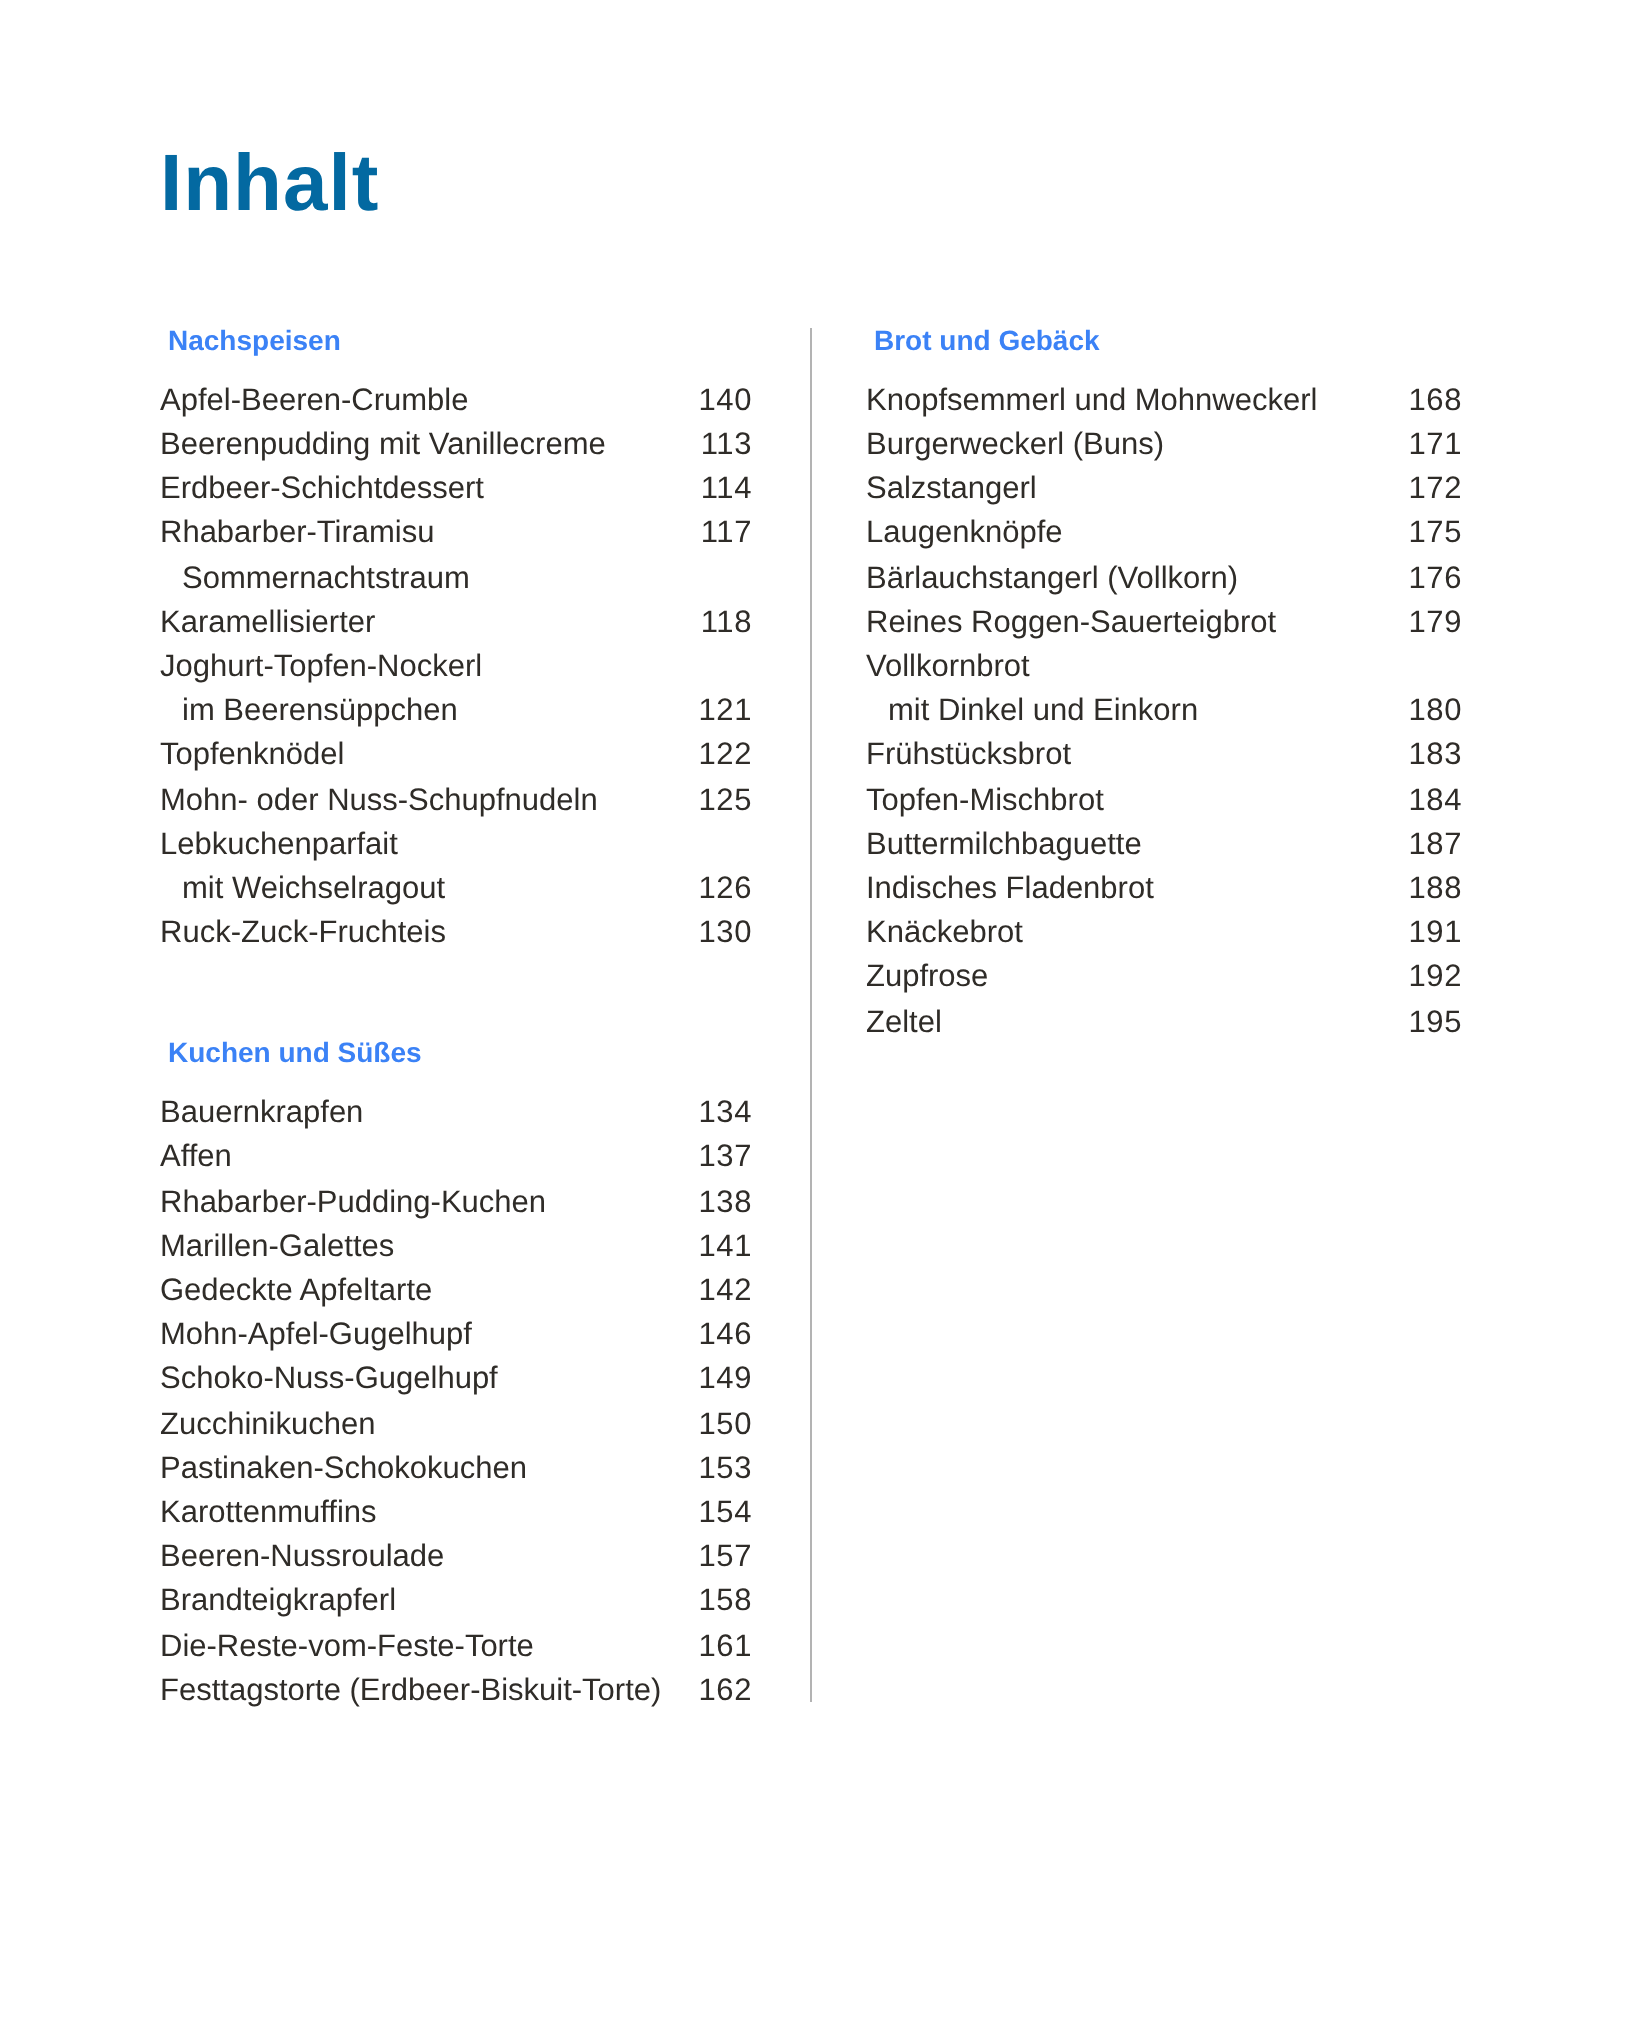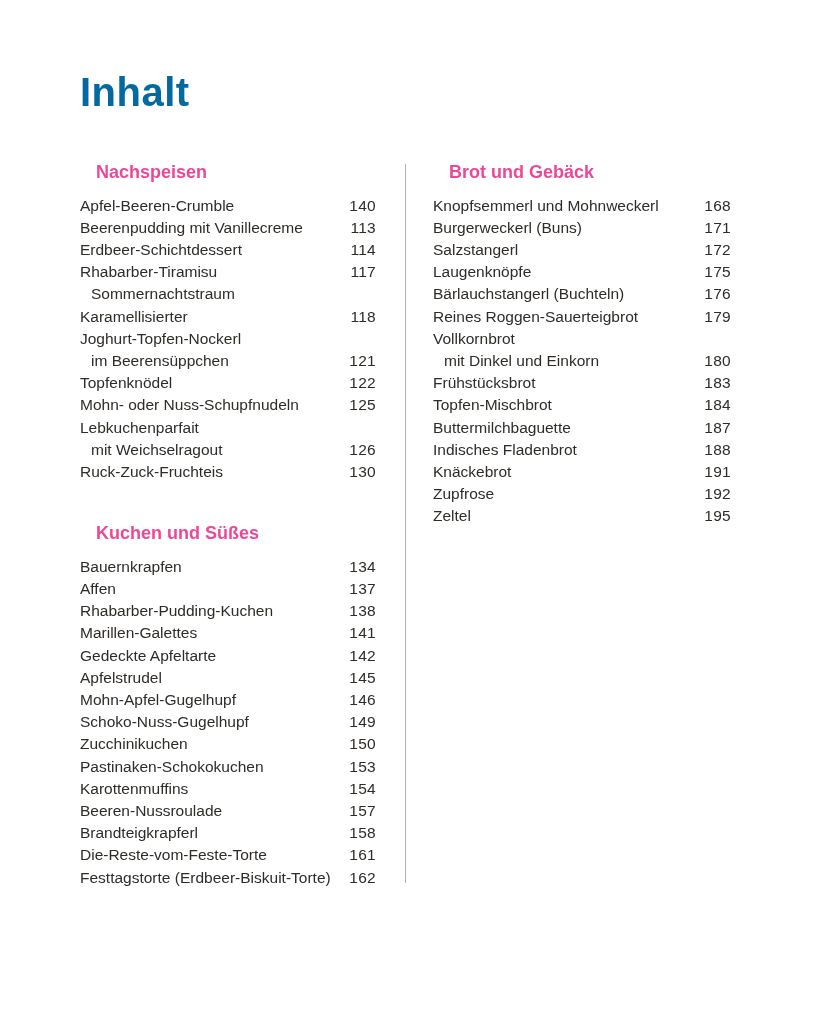--- a/index.html
+++ b/index.html
@@ -41,25 +41,25 @@
   .divider {
     width: 1px;
     background: #b3b3b3;
     margin: 2px 27px 6px 29px;
     flex: 0 0 1px;
   }
   .section + .section {
     margin-top: 40px;
   }
   .section-heading {
-    margin: 0 0 11px 16px;
-    font-size: 18px;
+    margin: 0 0 11px 4px;
+    font-size: 14px;
     line-height: 1.2;
     font-weight: 700;
-    color: #ec4899;
+    color: #3b82f6;
   }
   .entry {
     display: flex;
     justify-content: center;
     align-items: flex-end;
     font-size: 15.5px;
     line-height: 22.2px;
   }
   .entry-lines {
     flex: 1 1 auto;
@@ -178,26 +178,20 @@
             <div class="entry-page">141</div>
           </div>
           <div class="entry">
             <div class="entry-lines">
               <div class="entry-line">Gedeckte Apfeltarte</div>
             </div>
             <div class="entry-page">142</div>
           </div>
           <div class="entry">
             <div class="entry-lines">
-              <div class="entry-line">Apfelstrudel</div>
-            </div>
-            <div class="entry-page">145</div>
-          </div>
-          <div class="entry">
-            <div class="entry-lines">
               <div class="entry-line">Mohn-Apfel-Gugelhupf</div>
             </div>
             <div class="entry-page">146</div>
           </div>
           <div class="entry">
             <div class="entry-lines">
               <div class="entry-line">Schoko-Nuss-Gugelhupf</div>
             </div>
             <div class="entry-page">149</div>
           </div>
@@ -268,21 +262,21 @@
             <div class="entry-page">172</div>
           </div>
           <div class="entry">
             <div class="entry-lines">
               <div class="entry-line">Laugenknöpfe</div>
             </div>
             <div class="entry-page">175</div>
           </div>
           <div class="entry">
             <div class="entry-lines">
-              <div class="entry-line">Bärlauchstangerl (Buchteln)</div>
+              <div class="entry-line">Bärlauchstangerl (Vollkorn)</div>
             </div>
             <div class="entry-page">176</div>
           </div>
           <div class="entry">
             <div class="entry-lines">
               <div class="entry-line">Reines Roggen-Sauerteigbrot</div>
             </div>
             <div class="entry-page">179</div>
           </div>
           <div class="entry">

